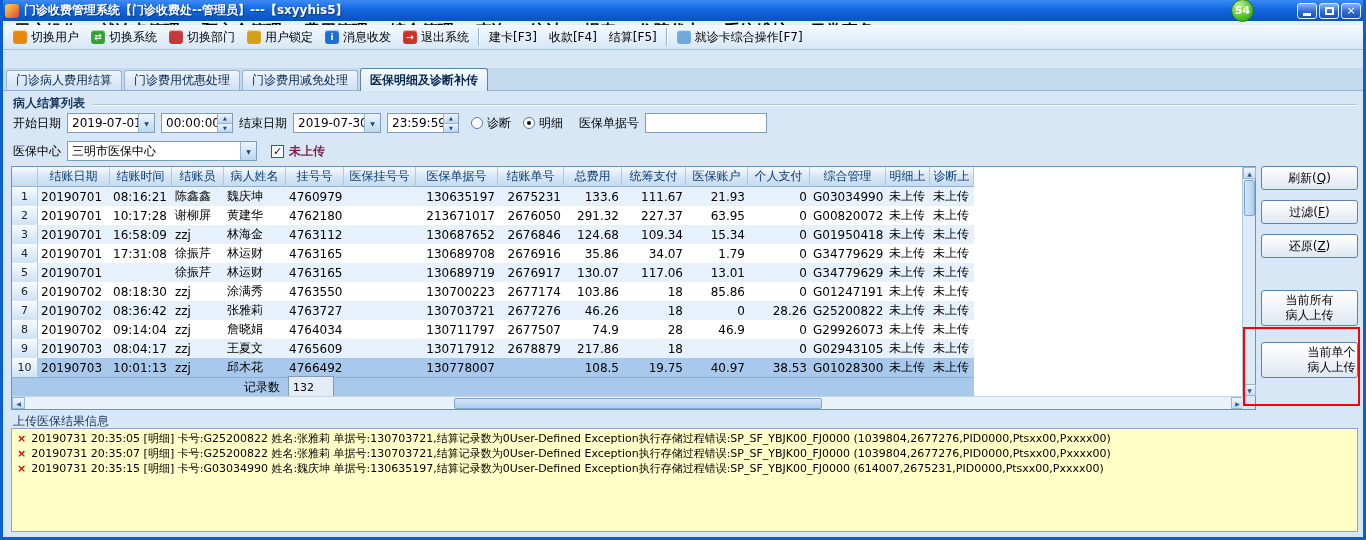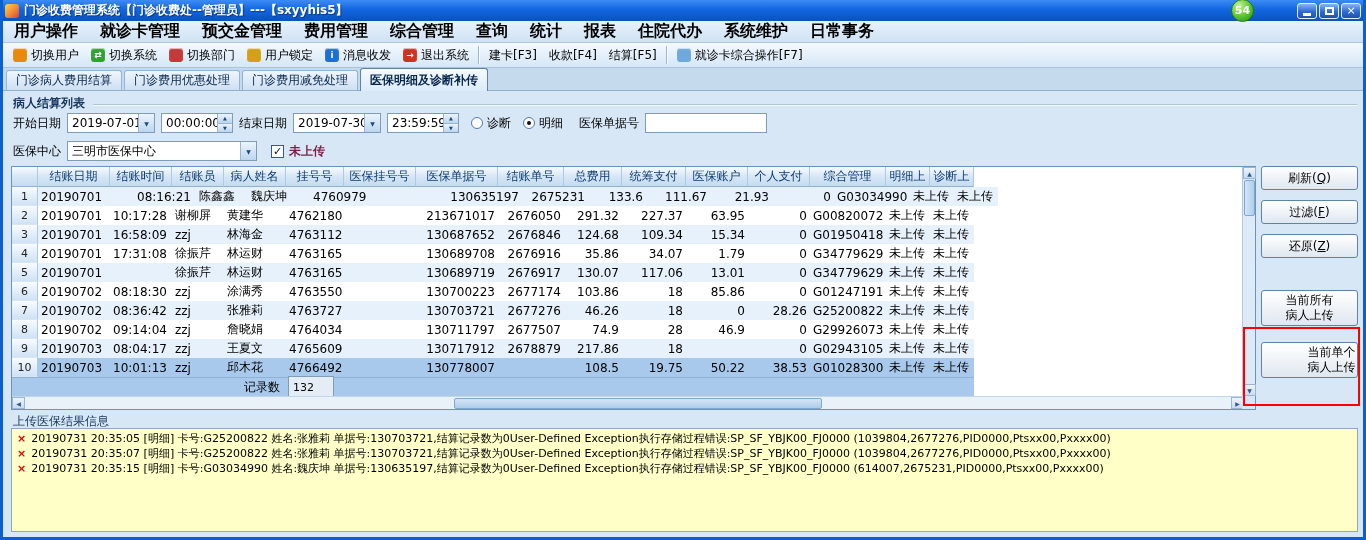--- a/index.html
+++ b/index.html
@@ -9,21 +9,21 @@
 .titlebar{position:absolute;left:-3px;top:0;width:1366px;height:21px;background:linear-gradient(180deg,#3c8bf5 0%,#1266e0 45%,#0a52c0 100%);display:flex;align-items:center;padding:0 5px;color:#fff;z-index:5;}
 .title-text{font-size:12px;font-weight:bold;text-shadow:1px 1px 1px rgba(0,0,0,.4);white-space:nowrap;}
 .app-icon{width:14px;height:14px;border-radius:3px;background:linear-gradient(135deg,#ffd54a,#f2903a 50%,#d8413a);margin-right:5px;flex:0 0 auto;}
 .badge{position:absolute;right:112px;top:-1px;width:23px;height:23px;border-radius:50%;background:radial-gradient(circle at 35% 28%,#c4f58a,#57c22e 55%,#2d9110);border:1px solid #1f7a0a;color:#fff;font-size:11px;font-weight:bold;display:flex;align-items:center;justify-content:center;}
 .win-btns{margin-left:auto;display:flex;gap:2px;align-items:center;}
 .win-btn{width:20px;height:16px;border:1px solid #e6eefc;border-radius:3px;background:linear-gradient(180deg,#86b5f3,#2e6bd0 55%,#1e52ab);display:flex;align-items:center;justify-content:center;color:#fff;font-size:11px;line-height:1;}
 .glyph-min{display:block;width:8px;height:3px;background:#fff;margin-top:7px;}
 .glyph-restore{display:block;width:9px;height:8px;border:2px solid #fff;}
 .menubar{position:absolute;left:0;top:21px;width:100%;height:22px;background:linear-gradient(180deg,#e8f2fc,#cfe2f4);border-bottom:1px solid #aac6e2;display:flex;align-items:center;}
 .menu-item{padding:0 11px;height:22px;display:flex;align-items:center;font-size:16px;color:#000;white-space:nowrap;font-weight:bold;}
-.toolbar{position:absolute;left:0;top:43px;width:100%;height:25px;background:linear-gradient(180deg,#f4f9ff,#d6e7f6);border-bottom:1px solid #a8c4de;display:flex;align-items:center;padding:0 4px;}
+.toolbar{position:absolute;left:0;top:25px;width:100%;height:25px;background:linear-gradient(180deg,#f4f9ff,#d6e7f6);border-bottom:1px solid #a8c4de;display:flex;align-items:center;padding:0 4px;}
 .tb-item{display:flex;align-items:center;gap:4px;padding:0 6px;height:22px;font-size:12px;white-space:nowrap;color:#000;}
 .tb-icon{width:14px;height:14px;border-radius:3px;color:#fff;font-size:9px;font-weight:bold;display:flex;align-items:center;justify-content:center;box-shadow:inset 0 1px 1px rgba(255,255,255,.7);flex:0 0 auto;}
 .tb-sep{width:2px;height:18px;border-left:1px solid #9ab6d4;border-right:1px solid #fff;margin:0 3px;}
 .tabbar{position:absolute;left:0;top:68px;width:100%;height:23px;background:#c6daee;border-bottom:1px solid #8fb2d4;display:flex;align-items:flex-end;padding-left:3px;}
 .tab{height:20px;padding:0 9px;display:flex;align-items:center;font-size:12px;color:#06264d;background:linear-gradient(#eef5fd,#cfe0f2);border:1px solid #92b4d6;border-bottom:none;border-radius:3px 3px 0 0;margin-right:2px;white-space:nowrap;}
 .tab.active{height:23px;background:linear-gradient(#f6faff,#dcebfa);border-color:#5f83a8;font-weight:bold;margin-bottom:-1px;}
 .group-caption{position:absolute;left:10px;top:95px;width:1344px;display:flex;align-items:center;color:#17365d;font-size:12px;font-weight:bold;}
 .caption-line{flex:1;height:2px;border-top:1px solid #a9c4dd;border-bottom:1px solid #f6fbff;margin-left:8px;margin-top:2px;}
 .filter-row{position:absolute;left:10px;display:flex;align-items:center;gap:6px;}
 .row1{top:112px;height:22px;}
@@ -230,21 +230,21 @@
         <div class="gh-cell" style="width: 62px;">医保账户</div>
         <div class="gh-cell" style="width: 62px;">个人支付</div>
         <div class="gh-cell" style="width: 76px;">综合管理</div>
         <div class="gh-cell" style="width: 44px;">明细上</div>
         <div class="gh-cell" style="width: 44px;">诊断上</div>
       </div>
     <div id="grid-body">
         <div class="grid-row odd">
           <div class="gr-gutter" style="width: 26px;">1</div>
           <div class="gr-cell" style="width: 72px;">20190701</div>
-          <div class="gr-cell" style="width: 62px; margin-left: 24px;">08:16:21</div>
+          <div class="gr-cell" style="width: 62px;">08:16:21</div>
           <div class="gr-cell" style="width: 52px;">陈鑫鑫</div>
           <div class="gr-cell" style="width: 62px;">魏庆坤</div>
           <div class="gr-cell" style="width: 58px;">4760979</div>
           <div class="gr-cell" style="width: 72px;"></div>
           <div class="gr-cell" style="width: 82px; justify-content: flex-end;">130635197</div>
           <div class="gr-cell" style="width: 66px; justify-content: flex-end;">2675231</div>
           <div class="gr-cell" style="width: 58px; justify-content: flex-end;">133.6</div>
           <div class="gr-cell" style="width: 64px; justify-content: flex-end;">111.67</div>
           <div class="gr-cell" style="width: 62px; justify-content: flex-end;">21.93</div>
           <div class="gr-cell" style="width: 62px; justify-content: flex-end;">0</div>
@@ -401,21 +401,21 @@
           <div class="gr-cell" style="width: 72px;">20190703</div>
           <div class="gr-cell" style="width: 62px;">10:01:13</div>
           <div class="gr-cell" style="width: 52px;">zzj</div>
           <div class="gr-cell" style="width: 62px;">邱木花</div>
           <div class="gr-cell" style="width: 58px;">4766492</div>
           <div class="gr-cell" style="width: 72px;"></div>
           <div class="gr-cell" style="width: 82px; justify-content: flex-end;">130778007</div>
           <div class="gr-cell" style="width: 66px; justify-content: flex-end; margin-top: 30px;">2679466</div>
           <div class="gr-cell" style="width: 58px; justify-content: flex-end;">108.5</div>
           <div class="gr-cell" style="width: 64px; justify-content: flex-end;">19.75</div>
-          <div class="gr-cell" style="width: 62px; justify-content: flex-end;">50.22</div>
+          <div class="gr-cell" style="width: 62px; justify-content: flex-end;">40.97</div>
           <div class="gr-cell" style="width: 62px; justify-content: flex-end;">38.53</div>
           <div class="gr-cell" style="width: 76px;">G01028300</div>
           <div class="gr-cell" style="width: 44px;">未上传</div>
           <div class="gr-cell" style="width: 44px;">未上传</div>
         </div>
       </div>
     <div class="grid-footer">
       <span class="gf-label">记录数</span>
       <span class="count-box">132</span>
     </div>

